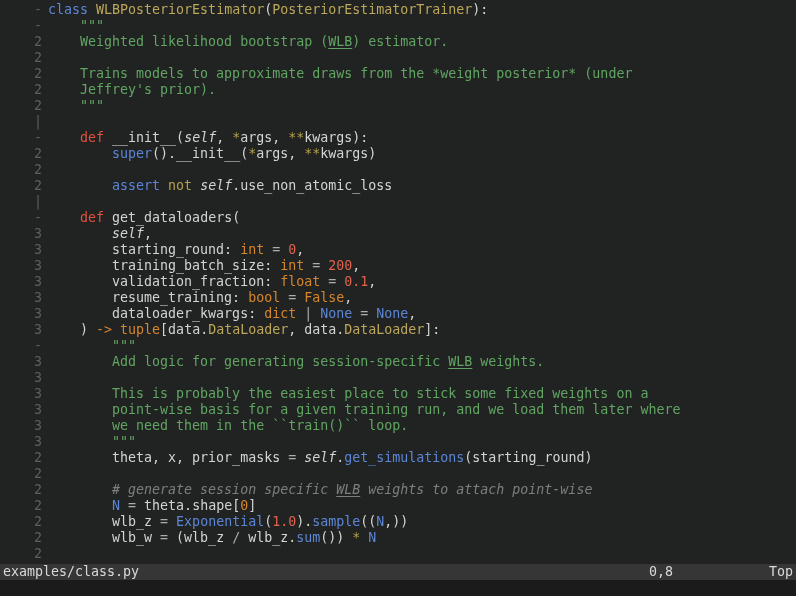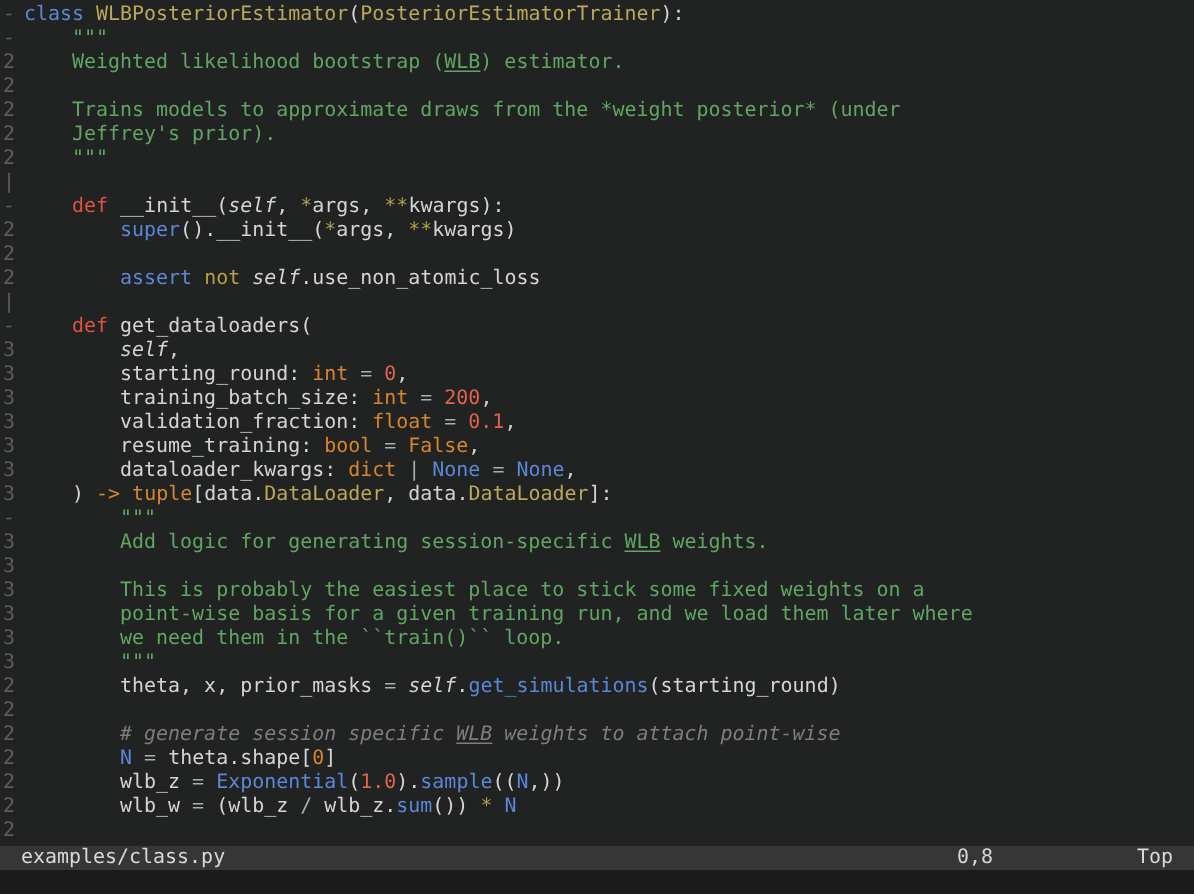--- a/index.html
+++ b/index.html
@@ -5,28 +5,28 @@
   html,body { margin:0; padding:0; }
   body {
     width:796px; height:596px; position:relative; overflow:hidden;
     font-family:"DejaVu Sans Mono", monospace;
   }
   .editor-area {
     position:absolute; left:0; top:0; width:796px; height:564px;
     padding-top:2px; box-sizing:border-box;
     font-size:13.3px; line-height:16px; white-space:pre;
   }
-  .code-line { height:16px; white-space:pre; }
+  .code-line { height:16px; white-space:pre;padding-left:32px; }
   .gutter {
     display:inline-block; width:14px; padding-left:2px; box-sizing:content-box;
   }
   .statusbar {
     position:absolute; left:0; top:564px; width:796px; height:16px;
     display:flex; align-items:center; box-sizing:border-box;
-    padding:0 14px; font-size:13.3px; line-height:16px;
+    padding:0 3px; font-size:13.3px; line-height:16px;
   }
   .statusbar .filename { flex:1 1 auto; }
   .statusbar .ruler { flex:0 0 auto; }
   .statusbar .scrollpos { flex:0 0 auto; margin-left:96px; }
   .cmdline {
     position:absolute; left:0; top:580px; width:796px; height:16px;
   }
 </style>
 </head>
 <body style="background: rgb(33, 34, 34);">

